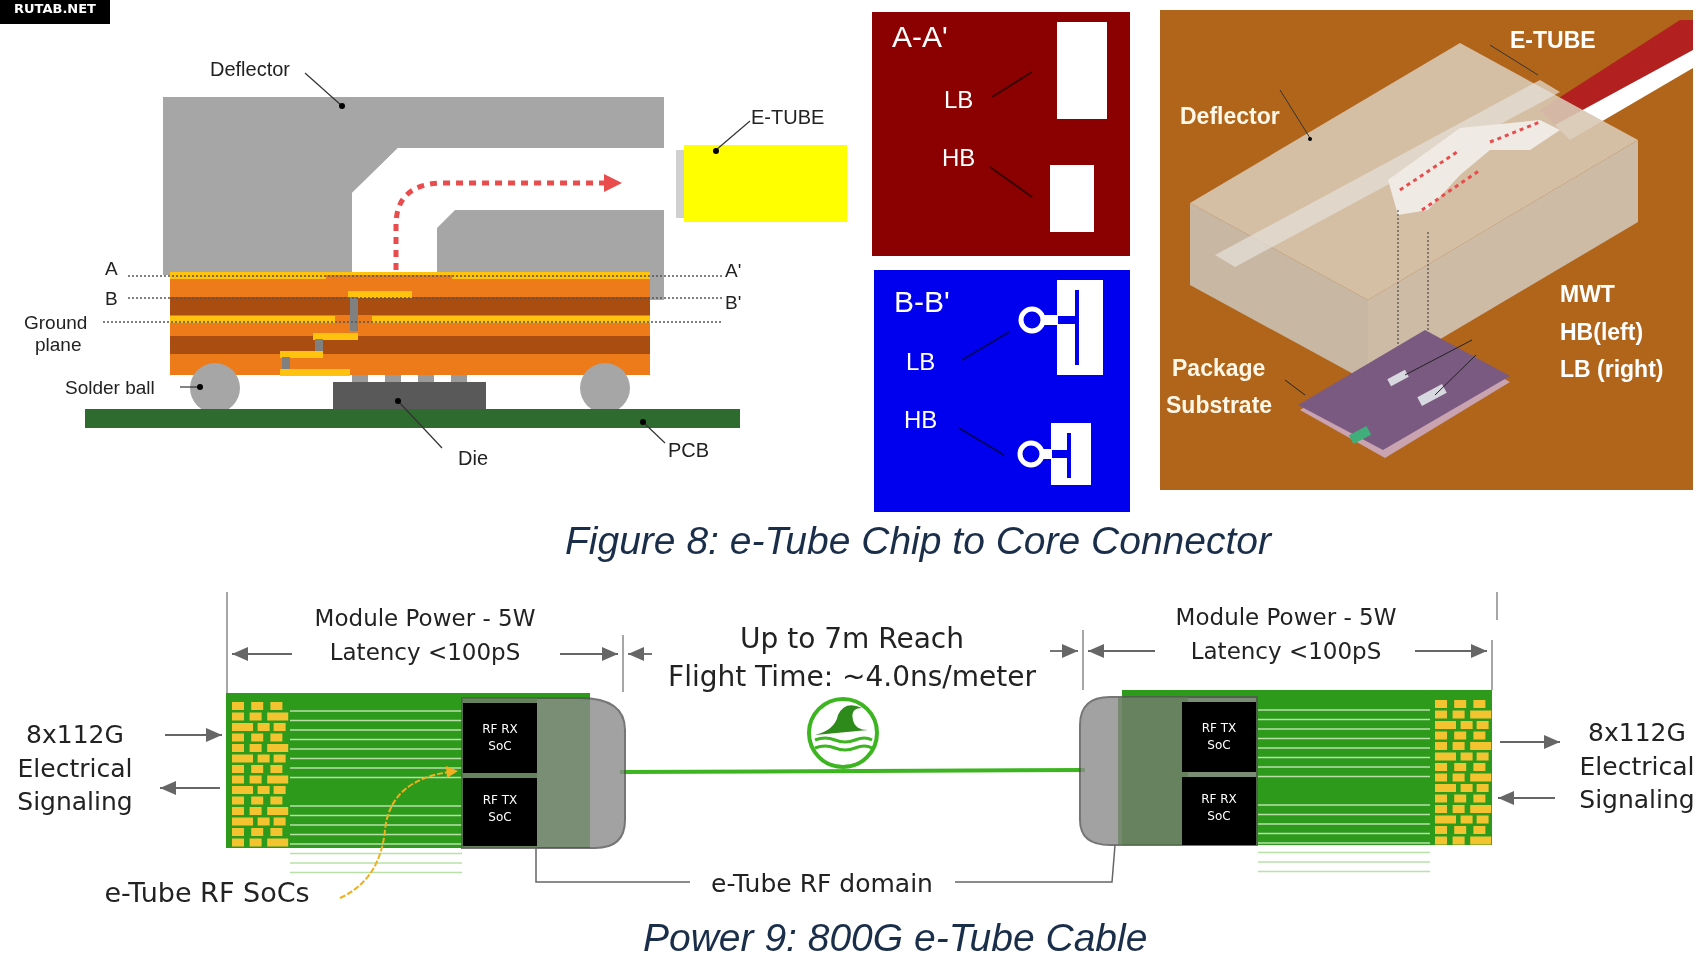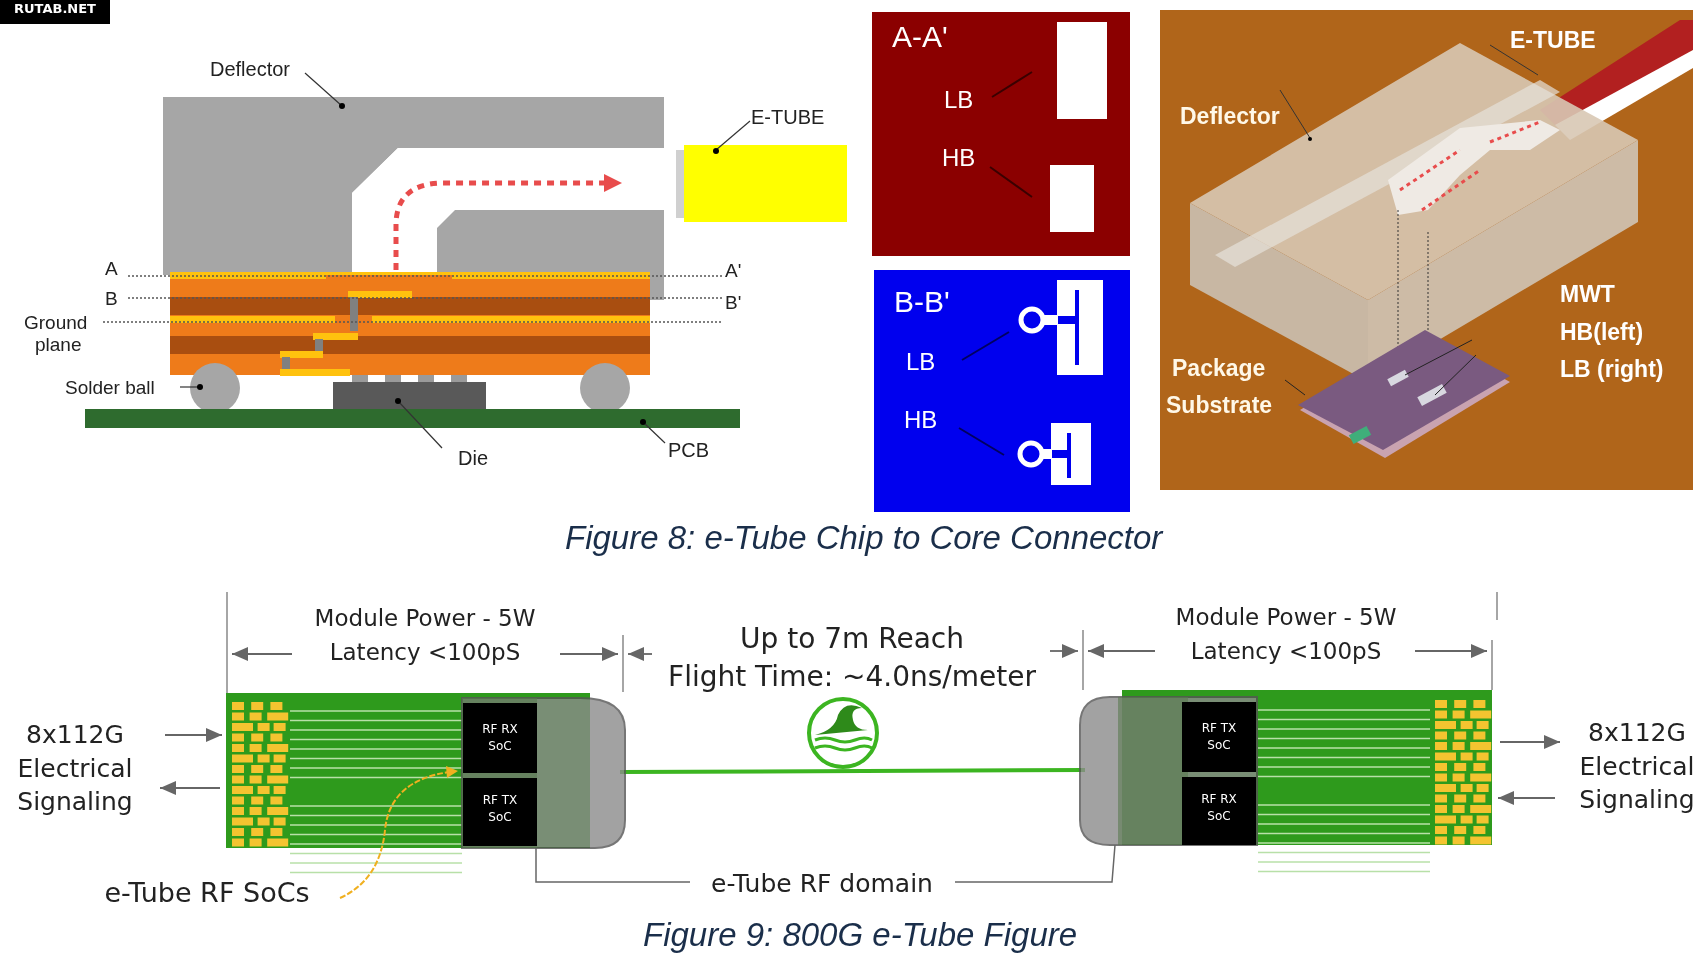--- a/index.html
+++ b/index.html
@@ -1,20 +1,20 @@
 <!DOCTYPE html>
 <html><head>
 <meta charset="utf-8">
 <style>
   html,body{margin:0;padding:0;background:#ffffff;}
   body{width:1706px;height:960px;position:relative;overflow:hidden;font-family:"Liberation Sans",sans-serif;}
   .abs{position:absolute;}
   .watermark{left:0;top:0;width:110px;height:24px;background:#000;color:#fff;font-weight:bold;font-size:13px;line-height:18px;text-align:center;font-family:"DejaVu Sans",sans-serif;}
   svg text{font-family:"Liberation Sans",sans-serif;}
-  .caption{color:#1a2e4a;font-style:italic;font-size:33px;font-family:"Liberation Sans",sans-serif;white-space:nowrap;}
+  .caption{color:#1a2e4a;font-style:italic;font-size:39px;font-family:"Liberation Sans",sans-serif;white-space:nowrap;}
   .fig9 text{font-family:"DejaVu Sans",sans-serif;}
 </style>
 </head>
 <body>
 
 <div class="abs watermark">RUTAB.NET</div>
 
 <svg class="abs" style="left:0;top:0" width="870" height="480">
 
   <path d="M163 97 H664 V148 H398 L352 193 V275 H163 Z" fill="#a6a6a6"></path>
@@ -347,13 +347,13 @@
   <text x="822" y="312" font-size="25" fill="#222" text-anchor="middle">e-Tube RF domain</text>
   <text x="75" y="163" font-size="25" fill="#222" text-anchor="middle">8x112G</text>
   <text x="75" y="197" font-size="25" fill="#222" text-anchor="middle">Electrical</text>
   <text x="75" y="230" font-size="25" fill="#222" text-anchor="middle">Signaling</text>
   <text x="1637" y="161" font-size="25" fill="#222" text-anchor="middle">8x112G</text>
   <text x="1637" y="195" font-size="25" fill="#222" text-anchor="middle">Electrical</text>
   <text x="1637" y="228" font-size="25" fill="#222" text-anchor="middle">Signaling</text>
   <text x="207" y="322" font-size="27" fill="#222" text-anchor="middle">e-Tube RF SoCs</text>
 </svg>
 
-<div class="abs caption" style="left:643px;top:916px">Figure 9: 800G e-Tube Figure</div>
+<div class="abs caption" style="left:643px;top:916px">Power 9: 800G e-Tube Cable</div>
 
 </body></html>

